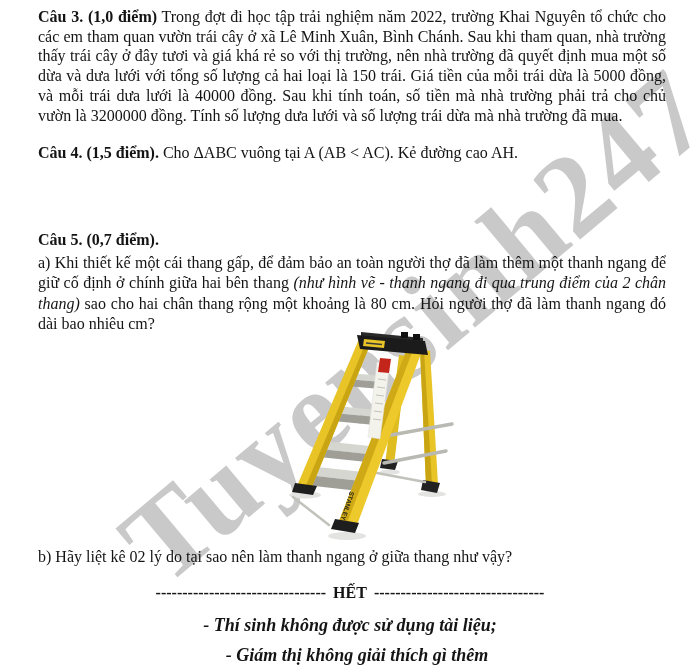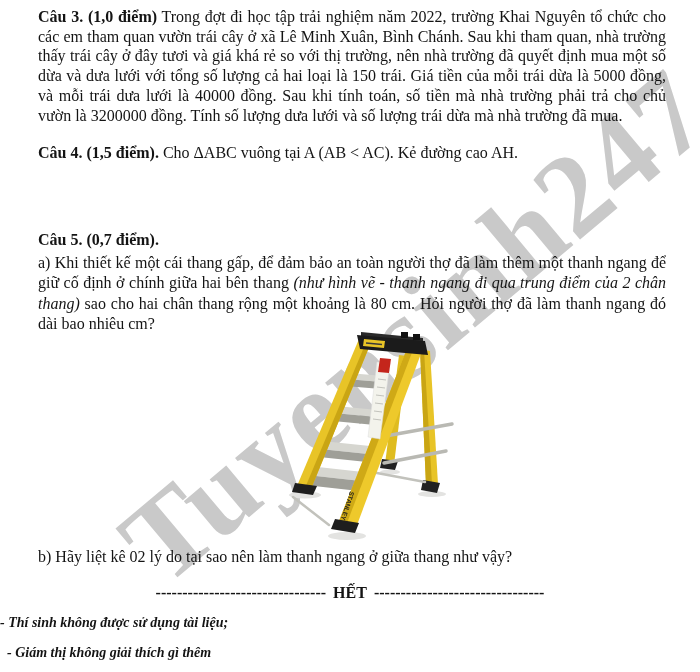--- a/index.html
+++ b/index.html
@@ -19,21 +19,21 @@
   .q3{left:38px; top:7px; width:628px; text-align:justify; line-height:19.7px;}
   .q4{left:38px; top:143px; width:628px; line-height:20.6px;}
   .q5h{left:38px; top:231px; width:628px;}
   .q5a{left:38px; top:253px; width:628px; text-align:justify; line-height:20.3px;}
   .q5b{left:38px; top:548px; width:628px;}
   .bold{font-weight:bold;}
   .ital{font-style:italic;}
   sup.pw{font-size:10.5px; vertical-align:super; line-height:0;}
   .het{left:0; top:584px; width:700px; text-align:center; font-weight:bold; z-index:1;}
   .het .label{margin:0 7px;}
-  .note{left:0; width:700px; font-weight:bold; font-style:italic; font-size:14px; z-index:1;}
+  .note{left:0; width:700px; text-align:center; font-weight:bold; font-style:italic; font-size:18px; z-index:1;}
   .note1{top:615px;}
   .note2{top:645px;padding-left:7px;}
   .figure-wrap{position:absolute; left:253px; top:329px; width:234px; height:226px; z-index:2;}
 </style>
 </head>
 <body>
 
 <div class="page">
 
   <div class="watermark">Tuyensinh247</div>

